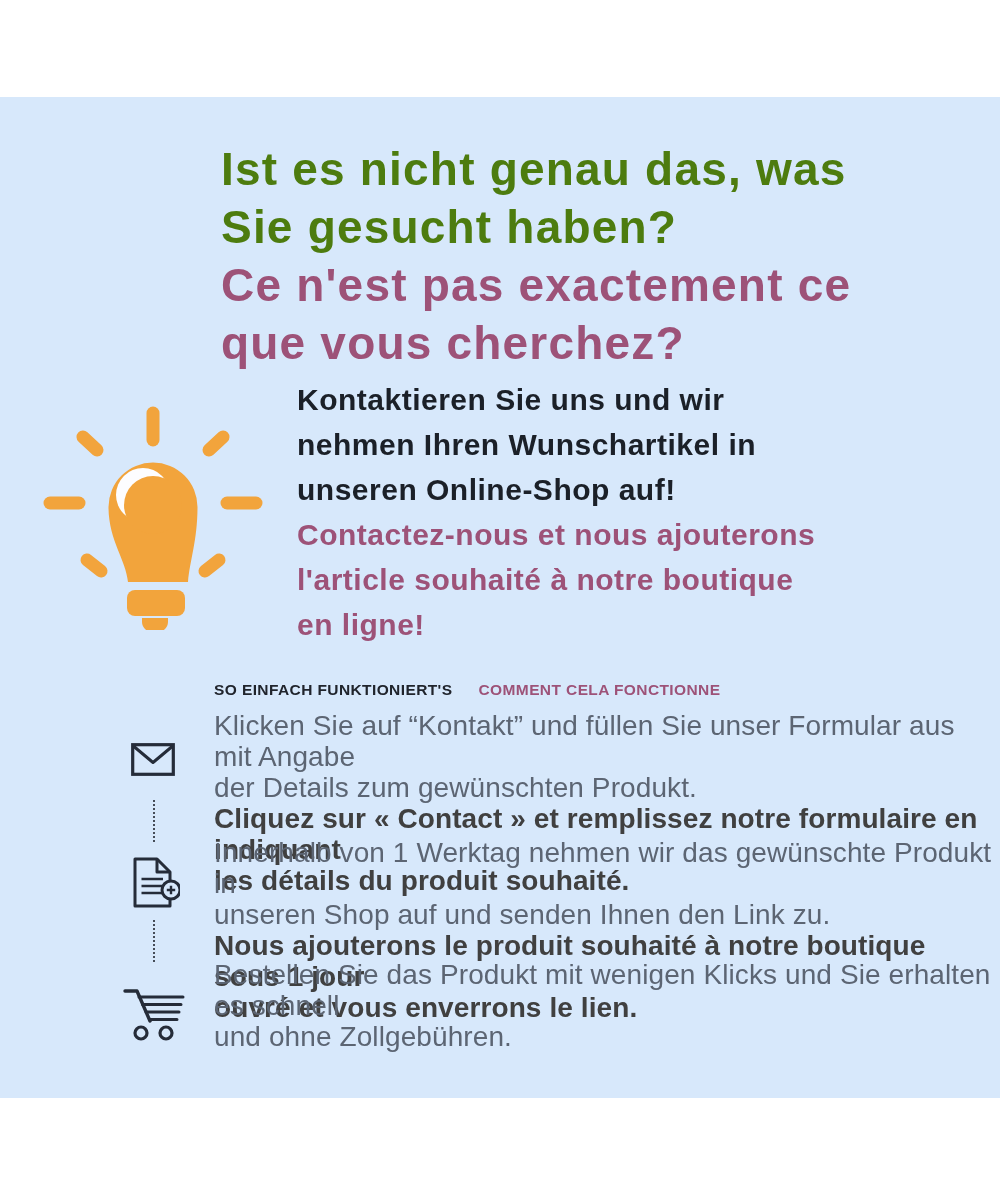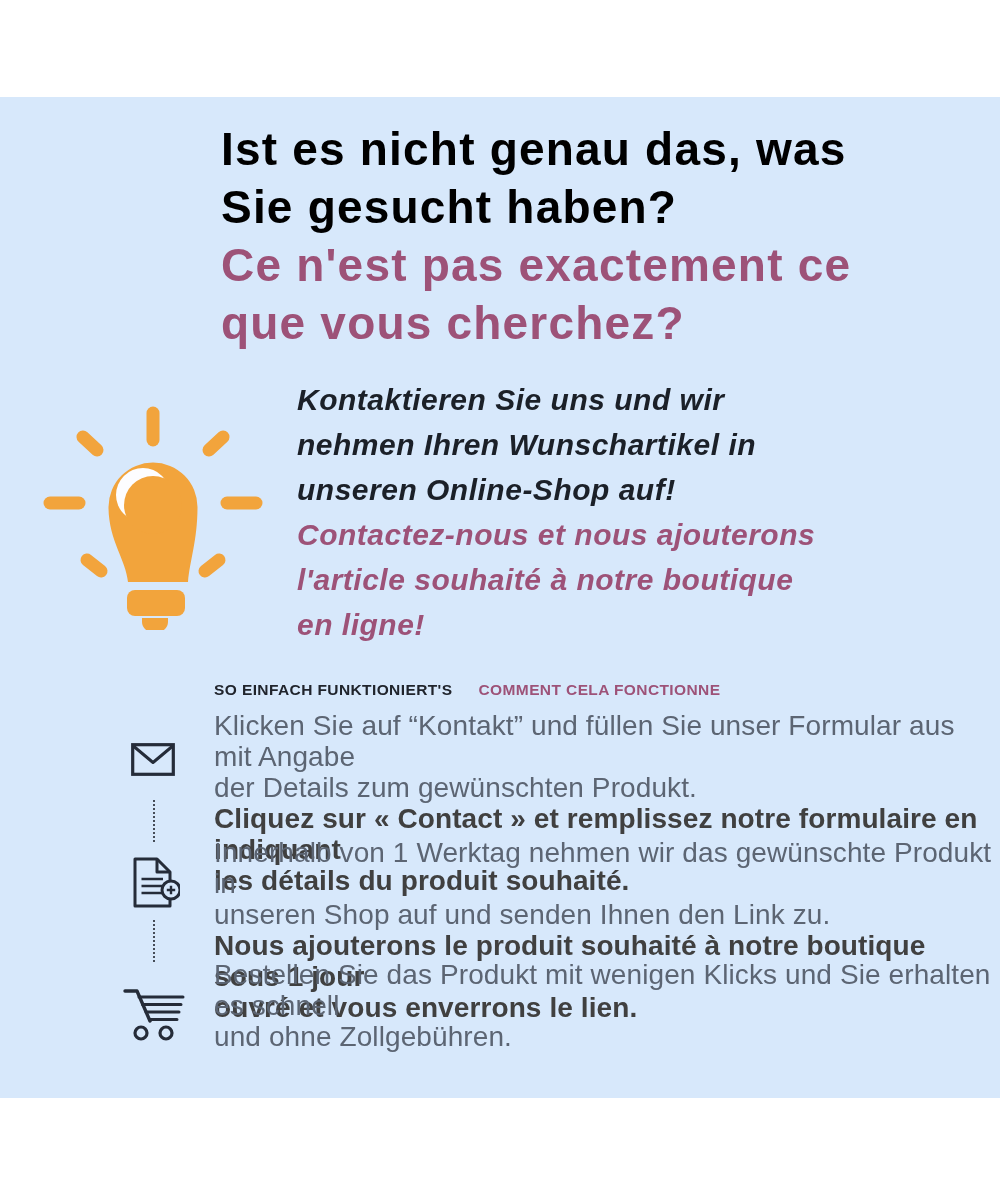--- a/index.html
+++ b/index.html
@@ -23,40 +23,39 @@
   
   .title {
     position: absolute;
     left: 221px; top: 120px;
     width: 730px;
     font-size: 46px;
     font-weight: 700;
     line-height: 58px;
     letter-spacing: 1.2px;
   }
-  .title-de { color: #000000; }
+  .title-de { color: #4d7c0f; margin-top: 20px; }
   .title-fr { color: #9d5278; }
 
   
   .bulb-box {
     position: absolute;
     left: 43px; top: 400px;
     width: 220px; height: 230px;
   }
 
   
   .lead {
     position: absolute;
     left: 297px; top: 377px;
     width: 640px;
     font-size: 30px;
     font-weight: 700;
     line-height: 45px;
     letter-spacing: 0.5px;
-    font-style: italic;
   }
   .lead-de { color: #1b2028; }
   .lead-fr { color: #9d5278; }
 
   
   .how-head {
     position: absolute;
     left: 214px; top: 680px;
     display: flex;
     gap: 26px;

